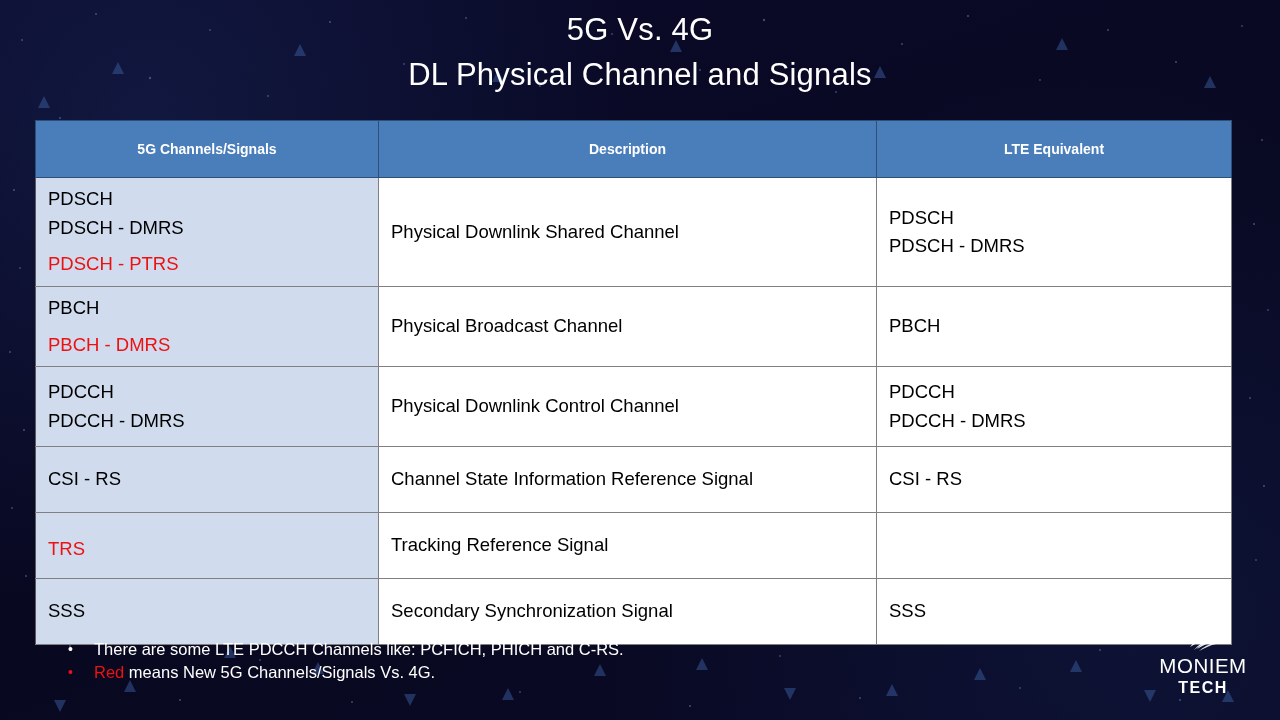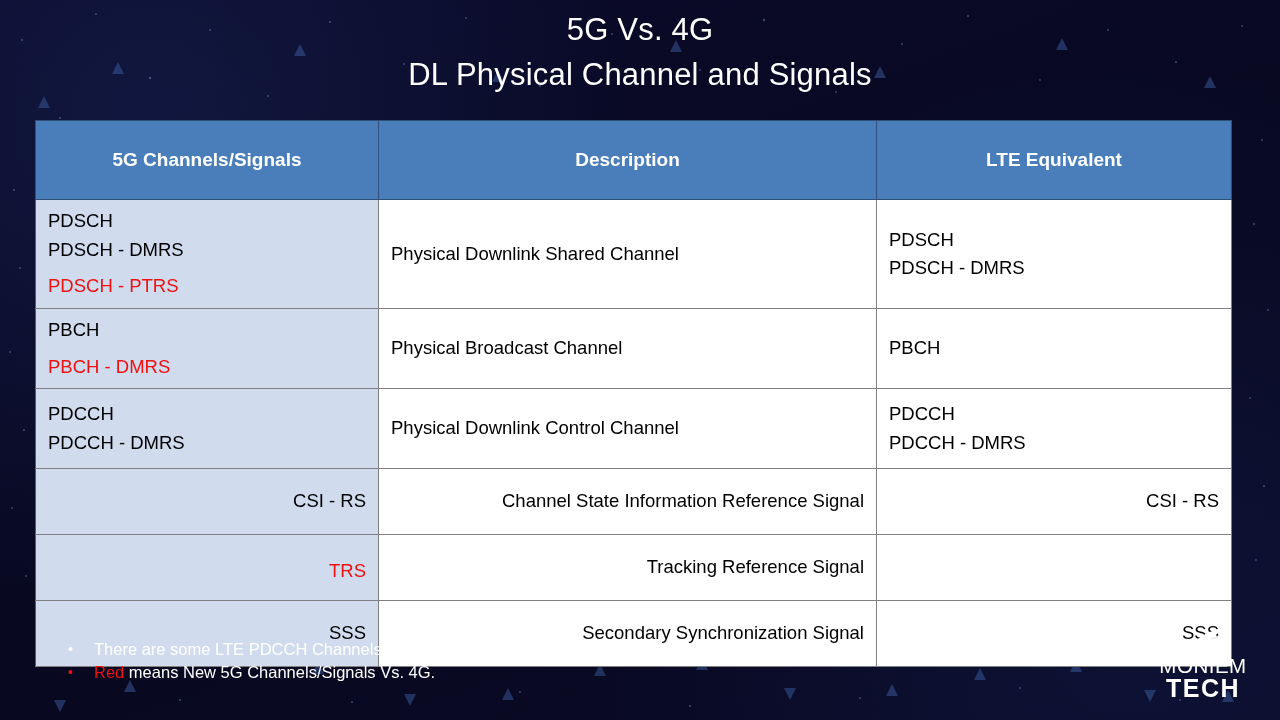--- a/index.html
+++ b/index.html
@@ -62,47 +62,47 @@
     table-layout: fixed;
     width: 1196px;
     background: #ffffff;
   }
   table.main col.c1 { width: 343px; }
   table.main col.c2 { width: 498px; }
   table.main col.c3 { width: 355px; }
   table.main th {
     background: #4a7ebb;
     color: #ffffff;
-    font-size: 19px;
+    font-size: 14px;
     font-weight: bold;
     text-align: center;
     height: 56px;
     border: 1px solid #2e4f77;
-    padding: 11px 6px;
+    padding: 0 6px;
     vertical-align: middle;
   }
   table.main td {
     border: 1px solid #808080;
     font-size: 18.5px;
     color: #000000;
     vertical-align: middle;
     padding: 6px 12px;
     line-height: 28.5px;
   }
   table.main td.col-first {
     background: #d0dcee;
     border-left: 1px solid #5b5b5b;
   }
   table.main td.col-desc,
   table.main td.col-lte {
     background: #ffffff;
   }
   table.main tr.h3 td { height: 96px; }
   table.main tr.h2 td { height: 67px; }
-  table.main tr.h1 td { height: 53px; text-align: right; }
+  table.main tr.h1 td { height: 53px; }
   .ln { display: block; white-space: nowrap; }
   .red { color: #ee1111; margin-top: 8px; }
   .notes {
     position: absolute;
     left: 42px;
     top: 636px;
     width: 800px;
     color: #ffffff;
   }
   .note-title {
@@ -142,21 +142,21 @@
     height: 26px;
     margin-bottom: 1px;
   }
   .logo-top {
     font-size: 20.5px;
     font-weight: normal;
     letter-spacing: 0.5px;
     line-height: 22px;
   }
   .logo-bottom {
-    font-size: 25px;
+    font-size: 16px;
     font-weight: bold;
     letter-spacing: 1.5px;
     line-height: 22px;
   }
 </style>
 </head>
 <body>
 
 <div class="slide">
 

